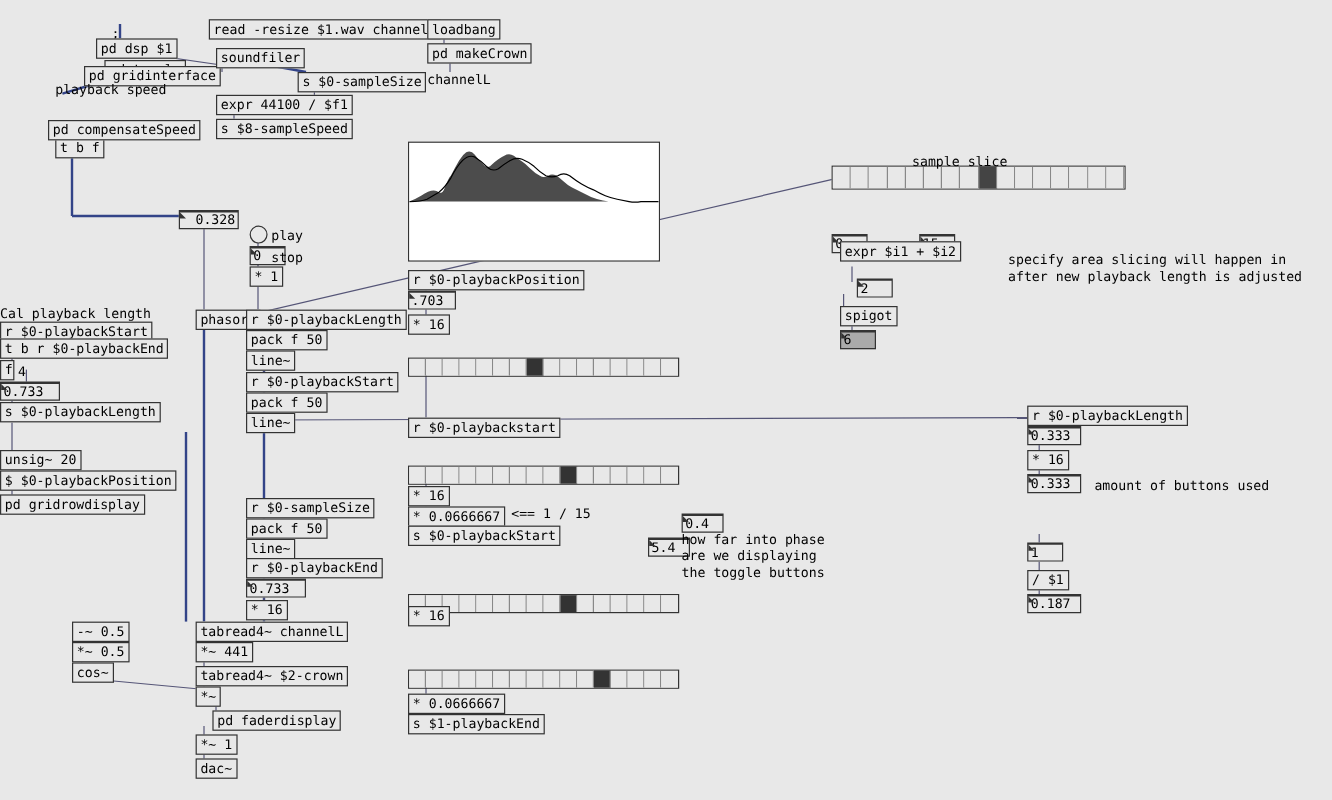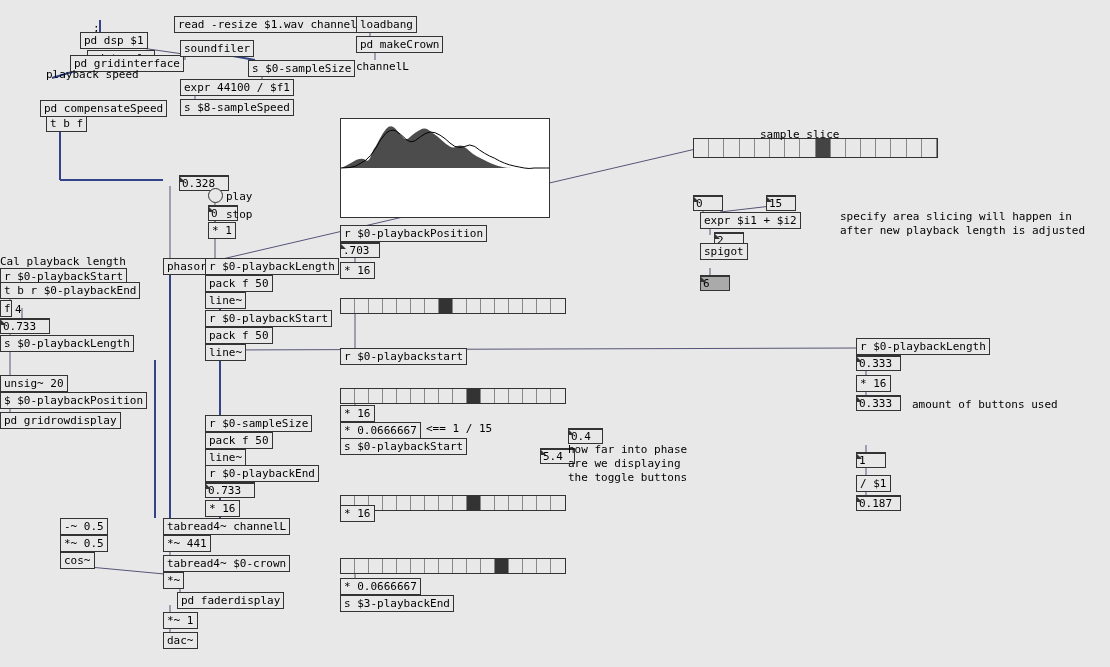--- a/index.html
+++ b/index.html
@@ -316,21 +316,21 @@
 
   <div class="pd-box" style="left:174px;top:16px;">read -resize $1.wav channelL</div>
   <div class="pd-box" style="left:180px;top:40px;">soundfiler</div>
   <div class="pd-box" style="left:248px;top:60px;">s $0-sampleSize</div>
   <div class="pd-box" style="left:356px;top:16px;">loadbang</div>
   <div class="pd-box" style="left:356px;top:36px;">pd makeCrown</div>
   <div class="pd-box-comment" style="left:356px;top:60px;">channelL</div>
   <div class="pd-box" style="left:180px;top:79px;">expr 44100 / $f1</div>
   <div class="pd-box" style="left:180px;top:99px;">s $8-sampleSpeed</div>
 
-  <div class="pd-number" style="left:179px;top:175px;min-width:50px;">0.328</div>
+  <div class="pd-number" style="left:149px;top:175px;min-width:50px;text-align:right;">0.328</div>
   <div class="pd-bang" style="left:208px;top:188px;"></div>
   <div class="pd-box-comment" style="left:226px;top:190px;">play</div>
   <div class="pd-number" style="left:208px;top:205px;min-width:30px;">0</div>
   <div class="pd-box-comment" style="left:226px;top:208px;">stop</div>
   <div class="pd-box" style="left:208px;top:222px;">* 1</div>
 
   <div class="pd-box" style="left:163px;top:258px;">phasor~</div>
   <div class="pd-box" style="left:205px;top:258px;">r $0-playbackLength</div>
   <div class="pd-box" style="left:205px;top:275px;">pack f 50</div>
   <div class="pd-box" style="left:205px;top:292px;">line~</div>
@@ -355,21 +355,21 @@
   <div class="pd-box" style="left:205px;top:449px;">line~</div>
   <div class="pd-box" style="left:205px;top:465px;">r $0-playbackEnd</div>
   <div class="pd-number" style="left:205px;top:482px;min-width:50px;">0.733</div>
   <div class="pd-box" style="left:205px;top:500px;">* 16</div>
 
   <div class="pd-box" style="left:60px;top:518px;">-~ 0.5</div>
   <div class="pd-box" style="left:60px;top:535px;">*~ 0.5</div>
   <div class="pd-box" style="left:60px;top:552px;">cos~</div>
   <div class="pd-box" style="left:163px;top:518px;">tabread4~ channelL</div>
   <div class="pd-box" style="left:163px;top:535px;">*~ 441</div>
-  <div class="pd-box" style="left:163px;top:555px;">tabread4~ $0-crown</div>
+  <div class="pd-box" style="left:163px;top:555px;">tabread4~ $2-crown</div>
   <div class="pd-box" style="left:163px;top:572px;">*~</div>
   <div class="pd-box" style="left:177px;top:592px;">pd faderdisplay</div>
   <div class="pd-box" style="left:163px;top:612px;">*~ 1</div>
   <div class="pd-box" style="left:163px;top:632px;">dac~</div>
 
   <div class="pd-box" style="left:340px;top:225px;">r $0-playbackPosition</div>
   <div class="pd-number" style="left:340px;top:242px;min-width:40px;">.703</div>
   <div class="pd-box" style="left:340px;top:262px;">* 16</div>
 
   <div class="pd-box" style="left:340px;top:348px;">r $0-playbackstart</div>
@@ -377,29 +377,29 @@
   <div class="pd-box" style="left:340px;top:422px;">* 0.0666667</div>
   <div class="pd-box-comment" style="left:426px;top:422px;">&lt;== 1 / 15</div>
   <div class="pd-box" style="left:340px;top:438px;">s $0-playbackStart</div>
 
   <div class="pd-number" style="left:540px;top:428px;min-width:35px;margin-left:28px;">0.4</div>
   <div class="pd-number" style="left:540px;top:448px;min-width:35px;">5.4</div>
   <div class="pd-box-comment" style="left:568px;top:443px;line-height:14px;">how far into phase<br>are we displaying<br>the toggle buttons</div>
 
   <div class="pd-box" style="left:340px;top:505px;">* 16</div>
   <div class="pd-box" style="left:340px;top:578px;">* 0.0666667</div>
-  <div class="pd-box" style="left:340px;top:595px;">s $3-playbackEnd</div>
+  <div class="pd-box" style="left:340px;top:595px;">s $1-playbackEnd</div>
 
   <div class="pd-box-comment" style="left:760px;top:128px;">sample slice</div>
 
   <div class="pd-number" style="left:693px;top:195px;min-width:30px;">0</div>
   <div class="pd-number" style="left:766px;top:195px;min-width:30px;">15</div>
-  <div class="pd-box" style="left:700px;top:212px;">expr $i1 + $i2</div>
+  <div class="pd-box" style="left:700px;top:201px;">expr $i1 + $i2</div>
   <div class="pd-number" style="left:714px;top:232px;min-width:30px;">2</div>
-  <div class="pd-box" style="left:700px;top:243px;text-align:right;">spigot</div>
+  <div class="pd-box" style="left:700px;top:255px;text-align:right;">spigot</div>
   <div class="pd-number" style="left:700px;top:275px;min-width:30px;background:#aaa;">6</div>
 
   <div class="pd-box-comment" style="left:840px;top:210px;line-height:14px;">specify area slicing will happen in<br>after new playback length is adjusted</div>
 
   <div class="pd-box" style="left:856px;top:338px;">r $0-playbackLength</div>
   <div class="pd-number" style="left:856px;top:355px;min-width:45px;">0.333</div>
   <div class="pd-box" style="left:856px;top:375px;">* 16</div>
   <div class="pd-number" style="left:856px;top:395px;min-width:45px;">0.333</div>
   <div class="pd-box-comment" style="left:912px;top:398px;">amount of buttons used</div>
   <div class="pd-number" style="left:856px;top:452px;min-width:30px;">1</div>

